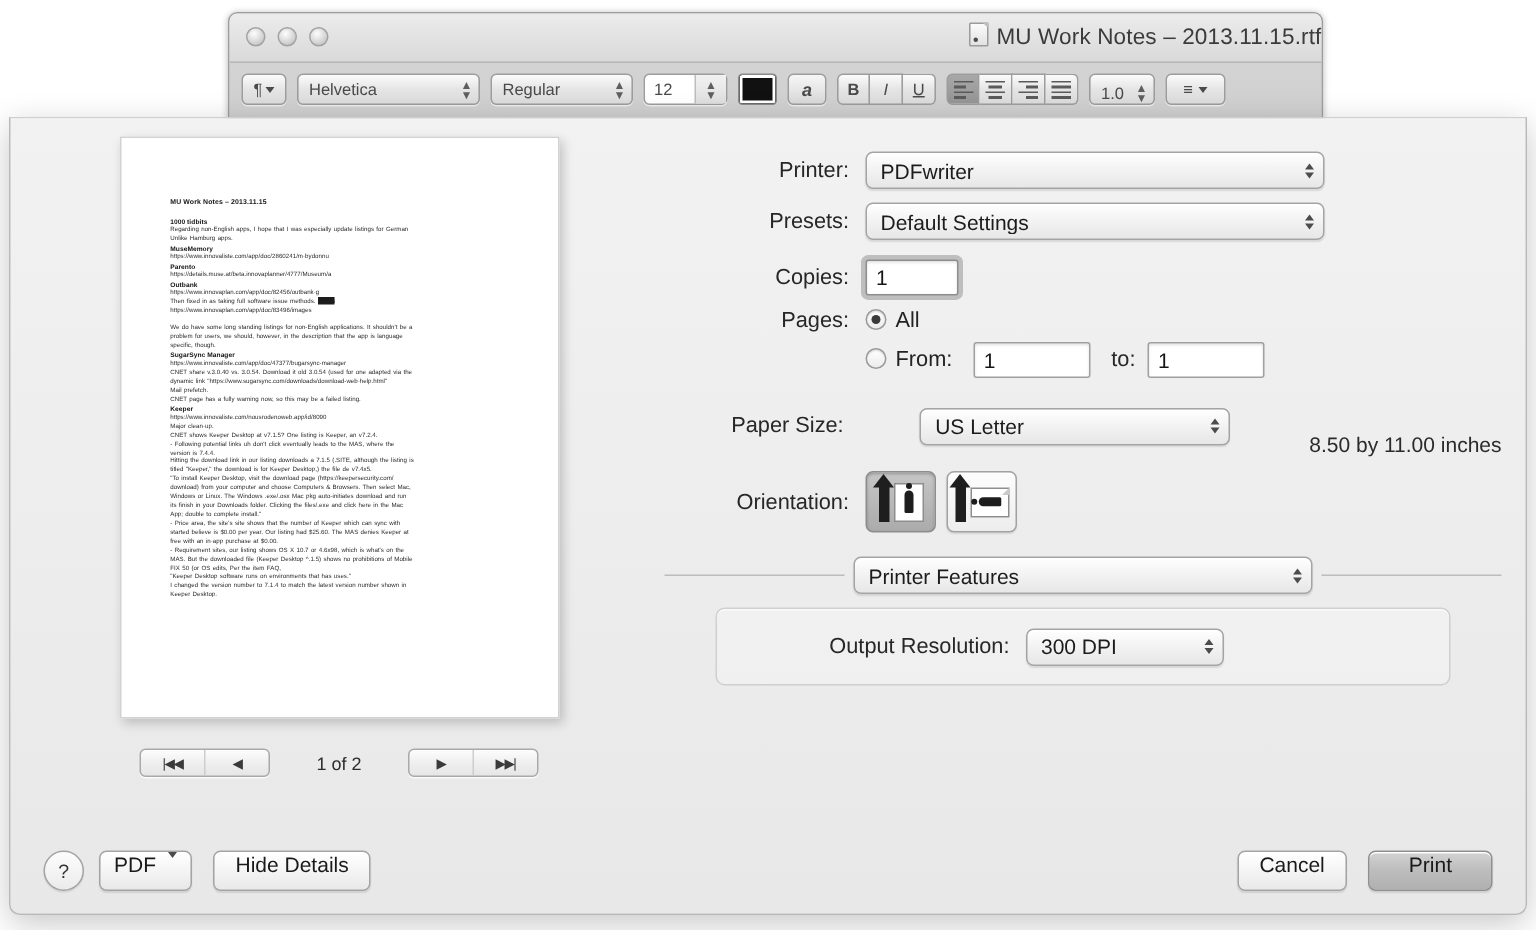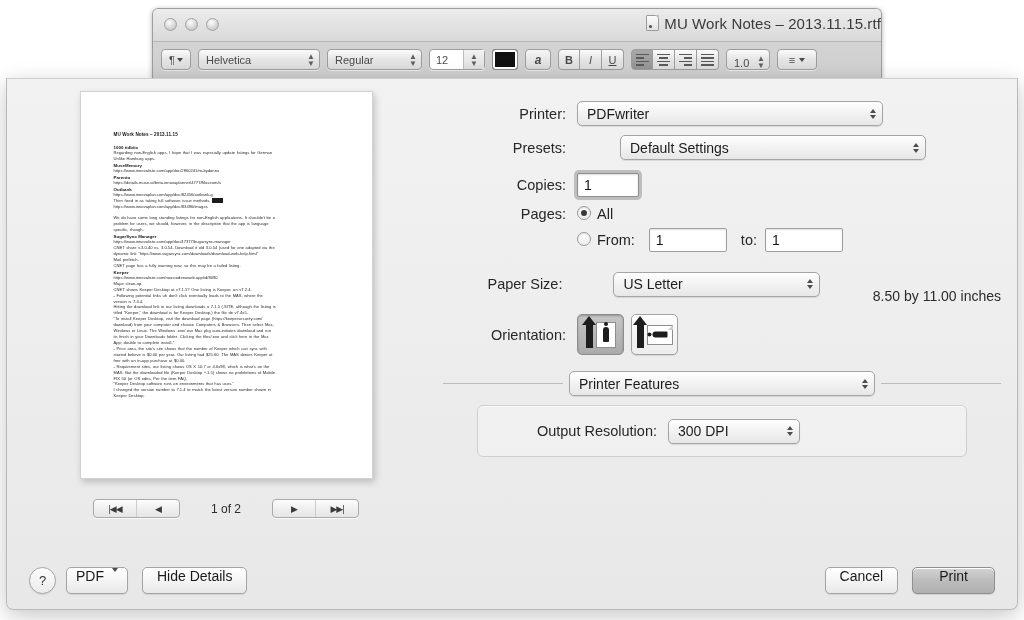--- a/index.html
+++ b/index.html
@@ -325,21 +325,21 @@
   }
   .stepper i {
     width: 0; height: 0;
     border-left: 3.5px solid transparent;
     border-right: 3.5px solid transparent;
   }
   .stepper i.up   { border-bottom: 4px solid #4c4c4c; }
   .stepper i.down { border-top: 4px solid #4c4c4c; }
 
   .pop-printer { width: 306px; }
-  .pop-presets { width: 306px; margin-left: 43px; }
+  .pop-presets { width: 306px; }
   .pop-paper   { width: 212px; }
   .pop-res     { width: 132px; }
 
   
   .field {
     box-sizing: border-box;
     height: 24px;
     background: #ffffff;
     border: 1px solid #a0a0a0;
     border-radius: 2px;
@@ -474,20 +474,21 @@
     box-sizing: border-box;
     margin-left: 34px;
     margin-right: 34px;
     height: 52px;
     border: 1px solid #cfcfcf;
     border-radius: 6px;
     background: rgba(255,255,255,0.26);
     display: flex;
     align-items: center;
     box-shadow: inset 0 1px 0 rgba(255,255,255,0.7);
+    padding-left: 16px;
   }
   #features-box .lbl { width: 190px; }
 
   
   #bottom-bar {
     position: absolute;
     left: 0; right: 0;
     bottom: 14px;
     height: 30px;
     padding: 0 22px;

